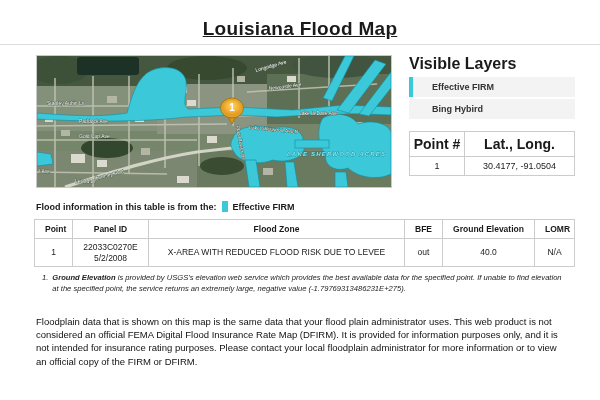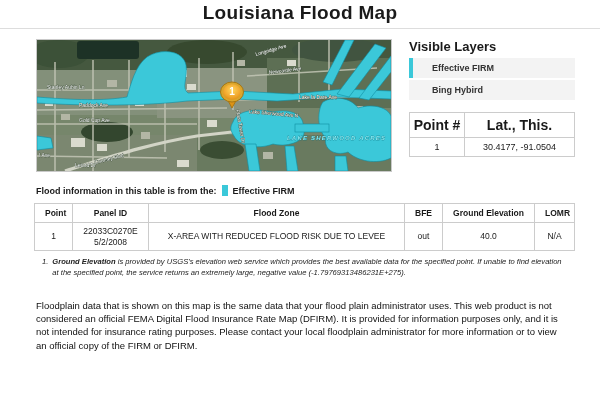--- a/index.html
+++ b/index.html
@@ -1,32 +1,32 @@
 <!DOCTYPE html>
 <html><head>
 <meta charset="utf-8">
 <style>
   * { margin:0; padding:0; box-sizing:border-box; }
   html,body { width:600px; height:400px; background:#fff; overflow:hidden;
               font-family:"Liberation Sans", sans-serif; color:#1a1a1a; }
-  .page-header { text-align:center; padding-top:2px; }
+  .page-header { text-align:center; padding-top:18px;text-decoration:underline; }
   .page-title { font-size:19px; font-weight:bold; letter-spacing:.3px; }
   .page-subtitle { font-size:14.5px; font-weight:bold; margin-top:1px; }
   .header-divider { border:none; border-top:1px solid #ddd; margin-top:4px; }
 
   .content-row { display:flex; margin:10px 25px 0 36px; gap:17px; }
 
   
   .map-frame { width:356px; height:133px; border:1px solid #c9c9c9; background:#76866b;
                position:relative; flex:none; }
   .map-frame svg { display:block; }
 
   
   .side-panel { flex:1; min-width:0; }
-  .panel-heading { font-size:13px; font-weight:bold; margin-bottom:4px; }
+  .panel-heading { font-size:16px; font-weight:bold; margin-bottom:4px; }
   .layer-list { margin-bottom:12px; }
   .layer-item { position:relative; background:#f3f3f3; padding:5px 8px 5px 23px;
                 font-size:9px; font-weight:bold; color:#333; margin-bottom:2px; cursor:pointer; }
   .layer-indicator { position:absolute; left:0; top:0; bottom:0; width:4px; background:transparent; }
   .layer-item.active .layer-indicator { background:#3bc8d9; }
 
   table { border-collapse:collapse; }
   th, td { border:1px solid #ccc; text-align:center; vertical-align:middle; }
   .coord-table { width:100%; }
   .coord-table th { font-size:14px; font-weight:bold; padding:4px 2px; }
@@ -194,21 +194,21 @@
       <div class="layer-item">
         <span class="layer-indicator"></span>
         <span>Bing Hybird</span>
       </div>
     </div>
 
     <table class="coord-table">
       <thead>
         <tr>
           <th class="col-pt">Point #</th>
-          <th>Lat., This.</th>
+          <th>Lat., Long.</th>
         </tr>
       </thead>
       <tbody>
         <tr>
           <td>1</td>
           <td>30.4177, -91.0504</td>
         </tr>
       </tbody>
     </table>
   </div>

